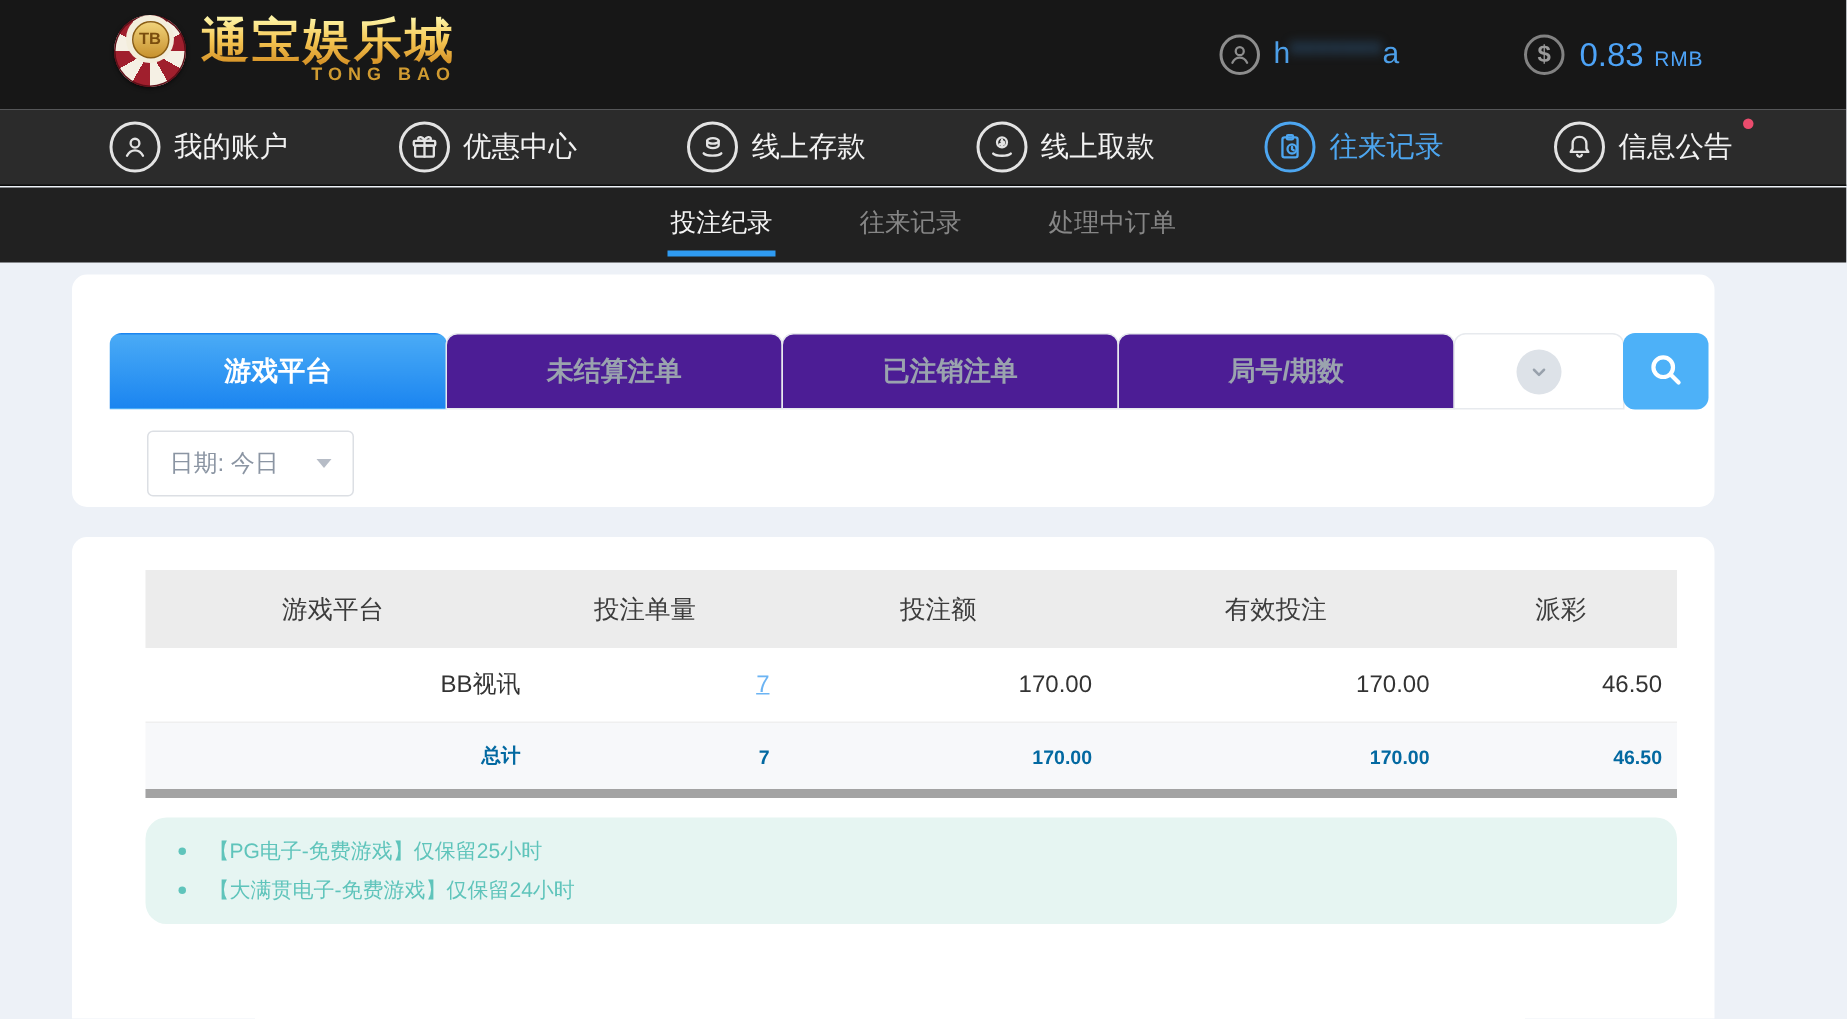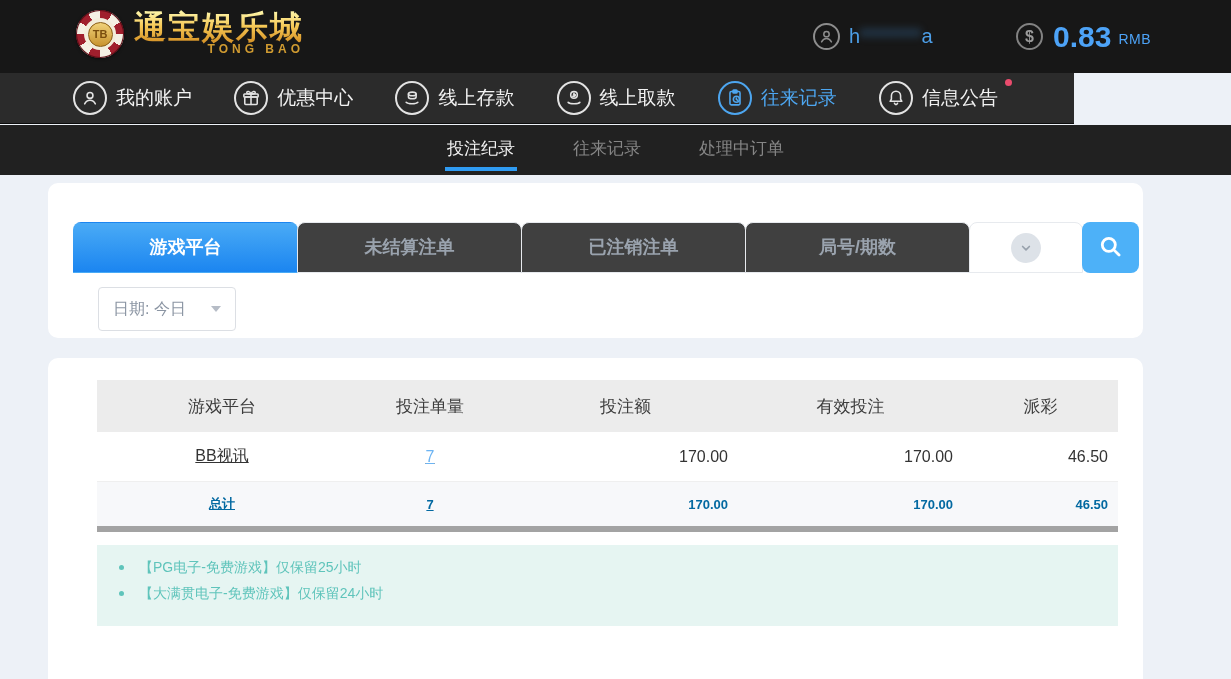--- a/index.html
+++ b/index.html
@@ -8,21 +8,21 @@
     position:relative; overflow:hidden;
     font-family:"Liberation Sans","DejaVu Sans",sans-serif;
     background:#edf1f7; color:#333;
   }
   
   .top-header { position:absolute; top:0; left:0; width:1231px; height:73px; background:#171717; }
   .logo { position:absolute; left:76px; top:10px; display:flex; align-items:flex-start; gap:10px; cursor:pointer; }
   .chip { width:48px; height:48px; border-radius:50%;
     background:repeating-conic-gradient(#a01f2d 0 30deg,#f5f0e4 30deg 60deg);
     box-shadow:inset 0 0 0 1px #5d0f18, 0 1px 3px rgba(0,0,0,.6);
-    display:flex; align-items:center; justify-content:center; }
+    display:flex; justify-content:center; }
   .chip-ring { width:32px; height:32px; border-radius:50%; background:#f3eddb; display:flex; align-items:center; justify-content:center; }
   .chip-core { width:25px; height:25px; border-radius:50%; background:linear-gradient(180deg,#f0d27a,#c8922e);
     border:1px solid #8a5d14; color:#7a4d0e; font-size:11px; font-weight:bold;
     display:flex; align-items:center; justify-content:center; }
   .logo-textblock { display:flex; flex-direction:column;align-items:flex-end; }
   .logo-title { font-size:32px; font-weight:bold; line-height:34px; letter-spacing:2px; color:#f2c14e;
     font-family:"Liberation Serif","DejaVu Serif",serif; }
   @supports ((-webkit-background-clip:text) or (background-clip:text)) {
     .logo-title { background:linear-gradient(180deg,#fdf2a3 8%,#f6c855 48%,#d8962a 92%);
       -webkit-background-clip:text; background-clip:text; -webkit-text-fill-color:transparent; }
@@ -30,24 +30,24 @@
   .logo-sub { font-size:12px; font-weight:bold; letter-spacing:4px; color:#d09b31; align-self:flex-end; margin-top:-2px; }
   .user-group { position:absolute; left:813px; top:0; height:73px; display:flex; align-items:center; gap:9px; cursor:pointer; }
   .avatar-ico { width:27px; height:27px; border-radius:50%; border:2px solid #8d8d8d;
     display:flex; align-items:center; justify-content:center; }
   .avatar-ico svg { width:19px; height:19px; stroke:#8d8d8d; fill:none; stroke-width:1.9; stroke-linecap:round; }
   .user-name { font-size:20px; color:#4d9fe8; display:flex; align-items:center; }
   .masked { filter:blur(4px); letter-spacing:1px; color:#3f84c4; }
   .balance-group { position:absolute; left:1016px; top:0; height:73px; display:flex; align-items:center; gap:10px; cursor:pointer; }
   .dollar-circle { width:27px; height:27px; border-radius:50%; border:2px solid #828282; color:#9a9a9a;
     font-size:16px; font-weight:bold; display:flex; align-items:center; justify-content:center; }
-  .balance-amount { font-size:30px; color:#4da3f7;font-weight:bold; }
+  .balance-amount { font-size:22px; color:#4da3f7; }
   .balance-cur { font-size:14px; color:#4da3f7; letter-spacing:.5px; margin-left:-3px; padding-top:4px; }
   
-  .main-nav { position:absolute; top:73px; left:0; width:1074px; height:51px; background:#2b2b2b;
+  .main-nav { position:absolute; top:73px; left:0; width:1231px; height:51px; background:#2b2b2b;
     border-bottom:1px solid #0c0c0c; display:flex; align-items:center; justify-content:space-between; padding:0 76px 0 73px; }
   .nav-item { display:flex; align-items:center; gap:9px; color:#f2f2f2; font-size:19px; cursor:pointer; position:relative; }
   .nav-ico { width:34px; height:34px; border-radius:50%; border:2px solid #e3e3e3; flex:0 0 34px;
     display:flex; align-items:center; justify-content:center; }
   .nav-ico svg { width:22px; height:22px; stroke:#e3e3e3; fill:none; stroke-width:1.7; stroke-linecap:round; stroke-linejoin:round; }
   .nav-item.active { color:#4da6f0; }
   .nav-item.active .nav-ico { border-color:#4da6f0; }
   .nav-item.active .nav-ico svg { stroke:#4da6f0; }
   .red-dot { position:absolute; right:-14px; top:-2px; width:7px; height:7px; border-radius:50%; background:#ea4c6d; }
   
@@ -57,21 +57,21 @@
   .sub-tab.active { color:#f5f5f5; }
   .sub-tab.active::after { content:""; position:absolute; left:50%; transform:translateX(-50%);
     bottom:4px; width:72px; height:4px; background:#2f9bf2; }
   
   .panel { position:absolute; left:48px; width:1095px; background:#fff; border-radius:10px; }
   .panel-filters { top:183px; height:155px; }
   .panel-results { top:358px; height:340px; }
   
   .ftab-row { position:absolute; left:25px; top:39px; display:flex; height:51px; }
   .ftab { width:225px; height:51px; line-height:49px; text-align:center; font-size:18px; font-weight:bold;
-    color:#9aa3ae; background:#404040; border:1px solid #e7eaee; border-radius:8px 8px 0 0;
+    color:#9aa3ae; background:#4c1d95; border:1px solid #e7eaee; border-radius:8px 8px 0 0;
     margin-right:-1px; cursor:pointer; }
   .ftab.active { background:linear-gradient(180deg,#4aabf6,#1b85f0); color:#fff; border-color:transparent; }
   .ftab-drop { width:114px; height:51px; border:1px solid #e7eaee; border-radius:8px 8px 0 0; background:#fff;
     display:flex; align-items:center; justify-content:center; cursor:pointer; margin-right:-1px; }
   .drop-circle { width:30px; height:30px; border-radius:50%; background:#dde2e8; display:flex; align-items:center; justify-content:center; }
   .drop-circle svg { width:18px; height:18px; stroke:#98a1ac; fill:none; stroke-width:2.2; stroke-linecap:round; stroke-linejoin:round; }
   .search-btn { width:57px; height:51px; background:#4db1f8; border:none; border-radius:8px;
     display:flex; align-items:center; justify-content:center; cursor:pointer; }
   .search-btn svg { width:27px; height:27px; stroke:#fff; fill:none; stroke-width:2.5; stroke-linecap:round; }
   
@@ -80,25 +80,25 @@
     display:flex; align-items:center; gap:25px; font-size:16px; color:#8b95a3; cursor:pointer; }
   .caret-down { width:0; height:0; border-left:5px solid transparent; border-right:5px solid transparent;
     border-top:6px solid #b6bcc6; }
   
   .report-table { position:absolute; left:49px; top:22px; width:1021px; }
   .t-row { display:grid; grid-template-columns:250px 166px 225px 225px 155px; align-items:center; }
   .t-head { background:#ececec; height:52px; font-size:17px; color:#3c3c3c; }
   .t-head > div { text-align:center; }
   .t-body-row { height:50px; background:#fff; border-bottom:1px solid #efefef; font-size:16px; color:#333; }
   .t-total { height:50px; background:#f7f8fa; border-bottom:6px solid #a3a3a3; font-size:13px; font-weight:600; color:#0369a1; }
-  .cell-c { text-align:center;text-decoration:underline; }
+  .cell-c { text-align:right; }
   .cell-num { text-align:right; padding-right:10px; }
   .count-link { color:#6cb4f3; text-decoration:underline; cursor:pointer; }
   
-  .notes-box { position:absolute; left:49px; top:187px; width:1021px; background:#e6f5f2; border-radius:0; padding:9px 0 20px; }
+  .notes-box { position:absolute; left:49px; top:187px; width:1021px; background:#e6f5f2; border-radius:14px; padding:9px 0 10px; }
   .note-line { font-size:14px; color:#5fc4bb; line-height:26px; display:flex; align-items:center; }
   .note-line::before { content:""; flex:0 0 5px; width:5px; height:5px; border-radius:50%; background:#5fc4bb; margin:0 15px 0 22px; }
 </style>
 </head>
 <body>
 
 <div class="top-header">
   <div class="logo">
     <span class="chip">
       <span class="chip-ring">

